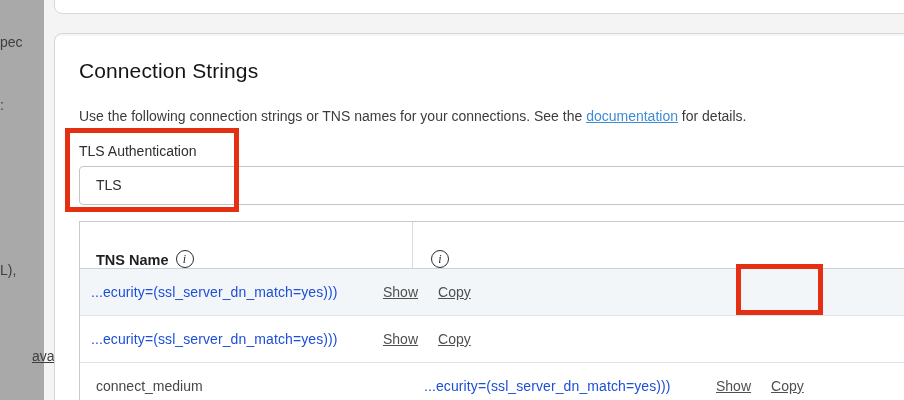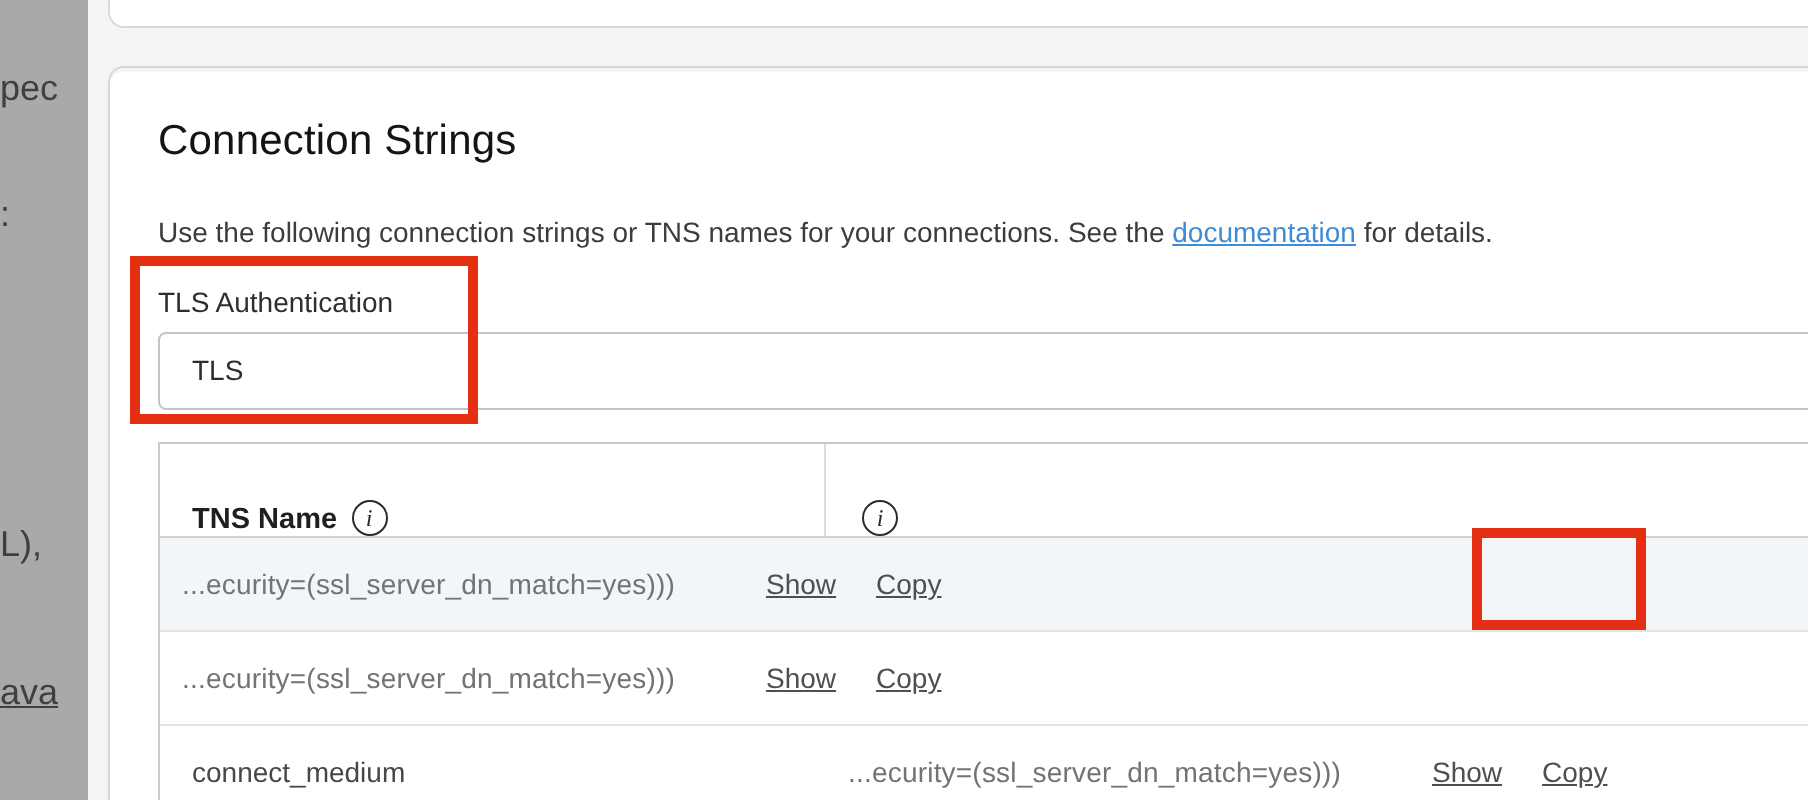--- a/index.html
+++ b/index.html
@@ -10,26 +10,26 @@
     background: #f4f4f4;
     color: #3c3c3c;
   }
 
   
   .backdrop {
     position: absolute; left: 0; top: 0; width: 44px; height: 400px;
     background: #a9a9a9; z-index: 1;
   }
   .backdrop .frag {
-    position: absolute; left: 0; font-size: 18px; color: #3f3f3f; white-space: nowrap;
+    position: absolute; left: 0; font-size: 14px; color: #3f3f3f; white-space: nowrap;
   }
   .frag-1 { top: 34px; }
   .frag-2 { top: 97px; }
   .frag-3 { top: 262px; }
-  .frag-4 { top: 336px; text-decoration: underline; color: #424a50; }
+  .frag-4 { top: 348px; text-decoration: underline; color: #424a50; margin-left: 32px; }
 
   
   .top-card {
     position: absolute; left: 54px; top: -14px; right: -10px; height: 28px;
     background: #ffffff; border: 1px solid #d9d9d9; border-radius: 8px;
     z-index: 2;
   }
 
   
   .main-card {
@@ -75,21 +75,21 @@
     font-family: "Liberation Serif", serif; font-style: italic; font-weight: 400;
     font-size: 12px; color: #2b2b2b; cursor: pointer;
   }
   .trow {
     display: flex; align-items: center; height: 47px;
     border-bottom: 1px solid #e1e4e6; font-size: 14px; color: #474747;
   }
   .trow.highlighted { background: #f2f6f9; }
   .td-1 { width: 333px; padding-left: 16px; }
   .td-2 { flex: 1; display: flex; align-items: center; padding-left: 11px; }
-  .conn-string { width: 272px; color: #737373; letter-spacing: 0.1px; }
+  .conn-string { width: 272px; color: #1d4ed8; letter-spacing: 0.1px; }
   .row-link {
     color: #4f4f4f; text-decoration: underline; margin-left: 20px; cursor: pointer;
   }
 
   
   .annotation { position: absolute; border: 5px solid #e52f12; z-index: 5; }
   .annotation-1 { left: 65px; top: 128px; width: 174px; height: 84px; }
   .annotation-2 { left: 736px; top: 264px; width: 87px; height: 51px; }
 </style>
 </head>

